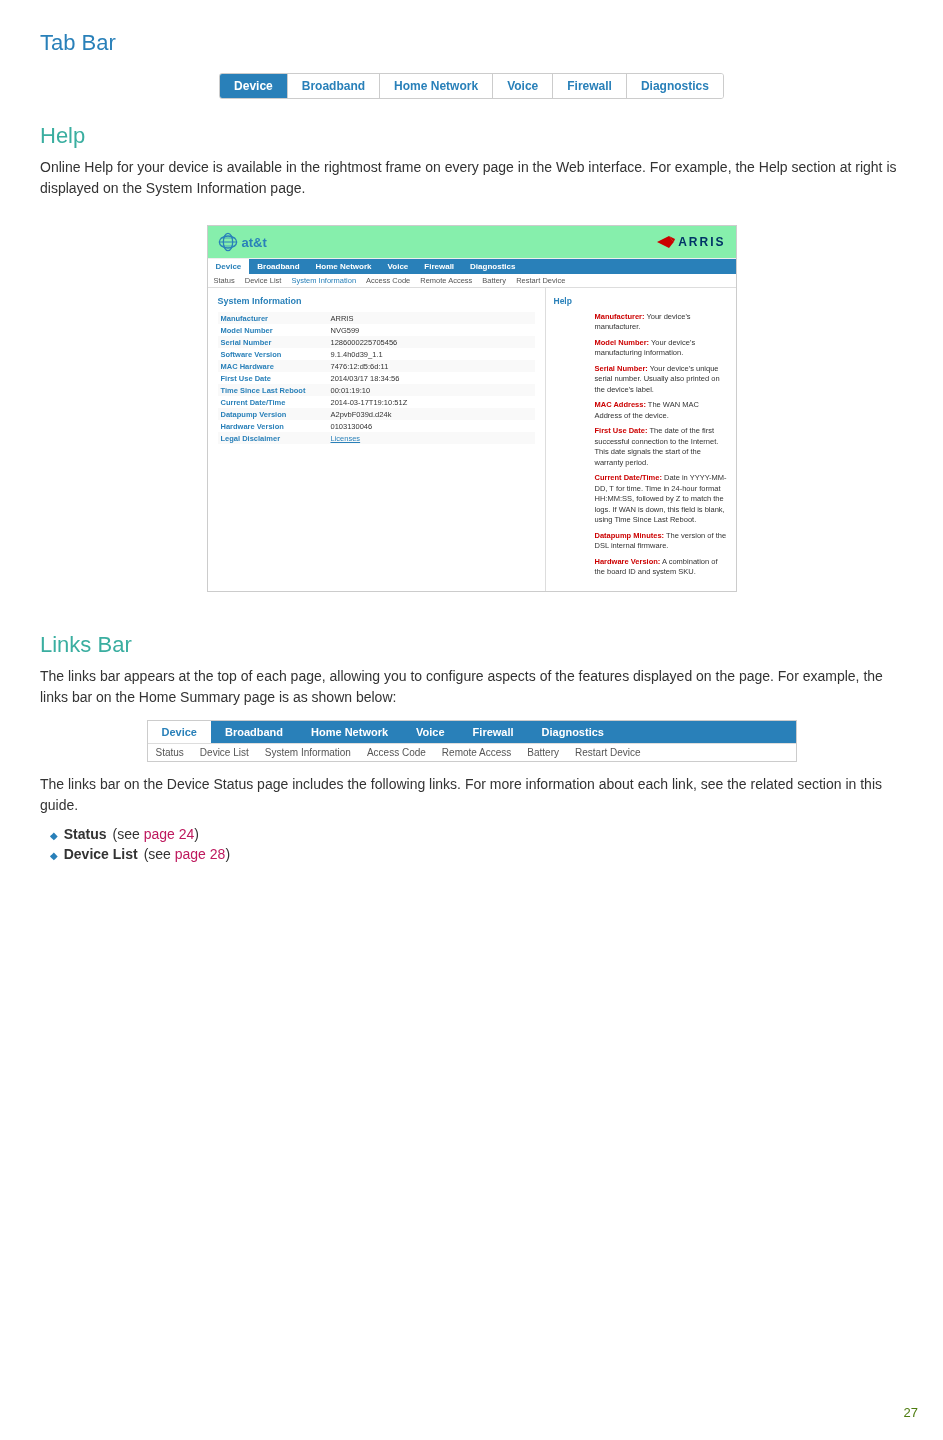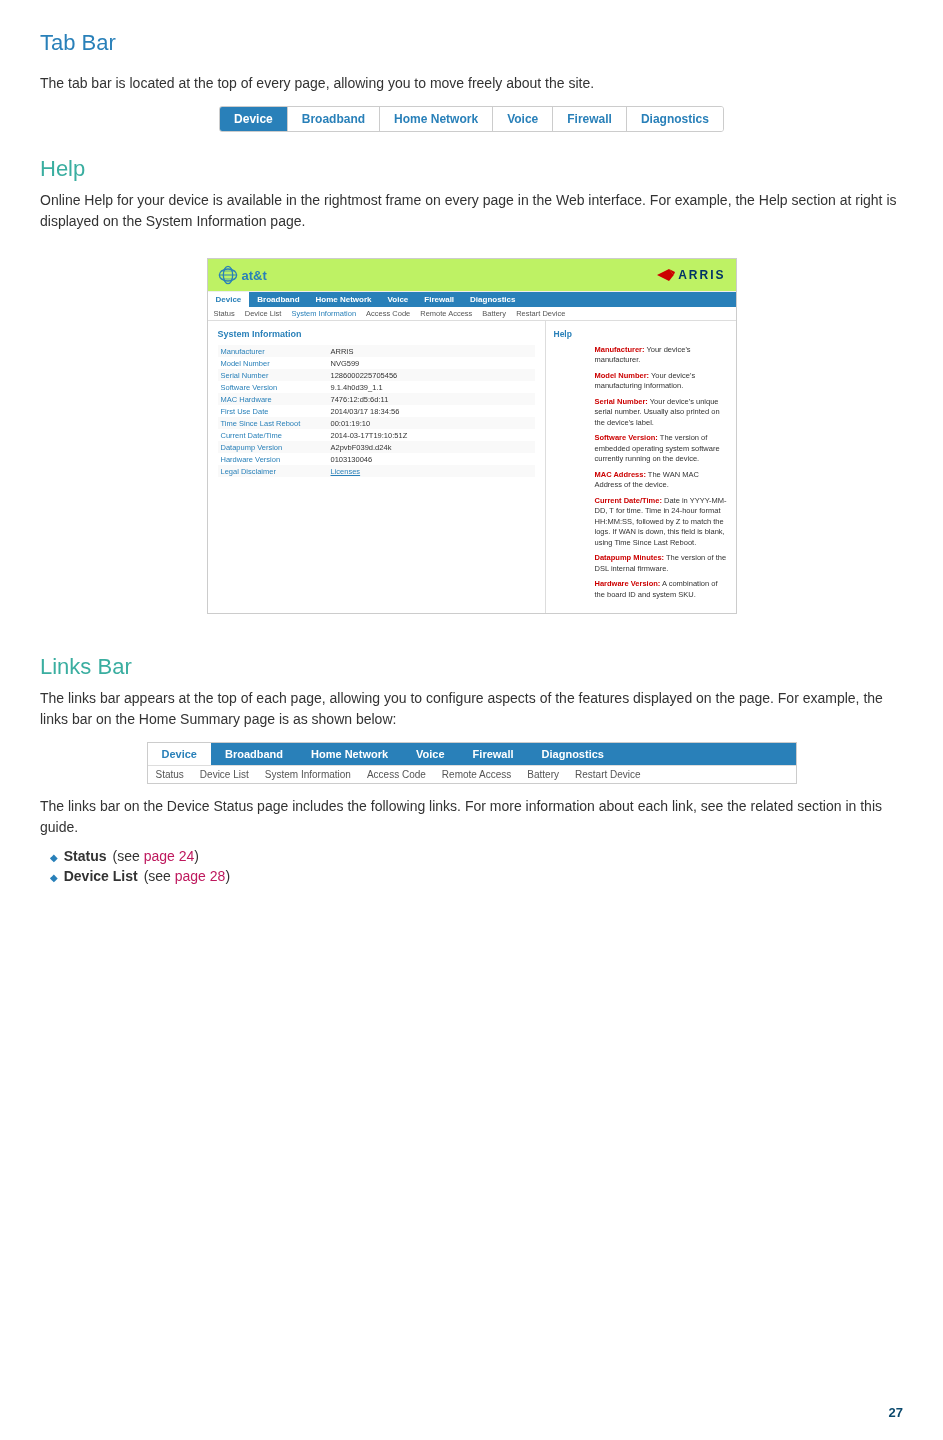--- a/index.html
+++ b/index.html
@@ -64,21 +64,21 @@
     .screenshot-container {
       border: 1px solid #ccc;
       margin: 16px auto;
       width: 530px;
       font-size: 9px;
       background: #fff;
     }
 
     
     .ss-header {
-      background: #bef264;
+      background: #86efac;
       padding: 6px 10px;
       display: flex;
       align-items: center;
       justify-content: space-between;
       border-bottom: 1px solid #eee;
     }
     .att-logo {
       display: flex;
       align-items: center;
       gap: 4px;
@@ -146,21 +146,21 @@
     .ss-table {
       width: 100%;
       border-collapse: collapse;
       font-size: 7.5px;
     }
     .ss-table tr td {
       padding: 1.5px 3px;
     }
     .ss-table tr td:first-child {
       color: #2980b9;
-      font-weight: normal;
+      font-weight: bold;
       width: 110px;
     }
     .ss-table tr td:last-child {
       color: #333;
     }
     .ss-table tr:nth-child(odd) td {
       background: #f9f9f9;
     }
 
     .ss-help-title {
@@ -205,24 +205,23 @@
     }
     .bullet-list li a {
       color: #be185d;
       text-decoration: none;
     }
 
     
     .page-number {
       position: fixed;
       bottom: 20px;
-      right: 40px;
+      right: 25px;
       font-size: 13px;
-      color: #0c4a6e;
-      font-weight: bold;
+      color: #4d7c0f;
     }
 
     
     .nav-bar-full {
       border: 1px solid #ccc;
       overflow: hidden;
       display: inline-block;
       width: 100%;
       max-width: 650px;
     }
@@ -250,21 +249,20 @@
     .nav-row-bottom span {
       margin-right: 16px;
       color: #555;
     }
   </style>
 </head>
 <body>
 
 <div class="section-block">
   <h2 class="section-title-blue">Tab Bar</h2>
-  <p>The tab bar is located at the top of every page, allowing you to move freely about the site.</p>
 
   <div class="nav-bar-container">
     <div class="nav-bar">
       <div class="nav-item active">Device</div>
       <div class="nav-item">Broadband</div>
       <div class="nav-item">Home Network</div>
       <div class="nav-item">Voice</div>
       <div class="nav-item">Firewall</div>
       <div class="nav-item">Diagnostics</div>
     </div>
@@ -379,24 +377,24 @@
           <div class="ss-help-item">
             <strong>Manufacturer:</strong> Your device's manufacturer.
           </div>
           <div class="ss-help-item">
             <strong>Model Number:</strong> Your device's manufacturing information.
           </div>
           <div class="ss-help-item">
             <strong>Serial Number:</strong> Your device's unique serial number. Usually also printed on the device's label.
           </div>
           <div class="ss-help-item">
-            <strong>Software Version:</strong> The version of embedded operating system software currently running on the device.
-          </div>
-          <div class="ss-help-item">
             <strong>MAC Address:</strong> The WAN MAC Address of the device.
+          </div>
+          <div class="ss-help-item">
+            <strong>First Use Date:</strong> The date of the first successful connection to the Internet. This date signals the start of the warranty period.
           </div>
           <div class="ss-help-item">
             <strong>Current Date/Time:</strong> Date in YYYY-MM-DD, T for time. Time in 24-hour format HH:MM:SS, followed by Z to match the logs. If WAN is down, this field is blank, using Time Since Last Reboot.
           </div>
           <div class="ss-help-item">
             <strong>Datapump Minutes:</strong> The version of the DSL internal firmware.
           </div>
           <div class="ss-help-item">
             <strong>Hardware Version:</strong> A combination of the board ID and system SKU.
           </div>

